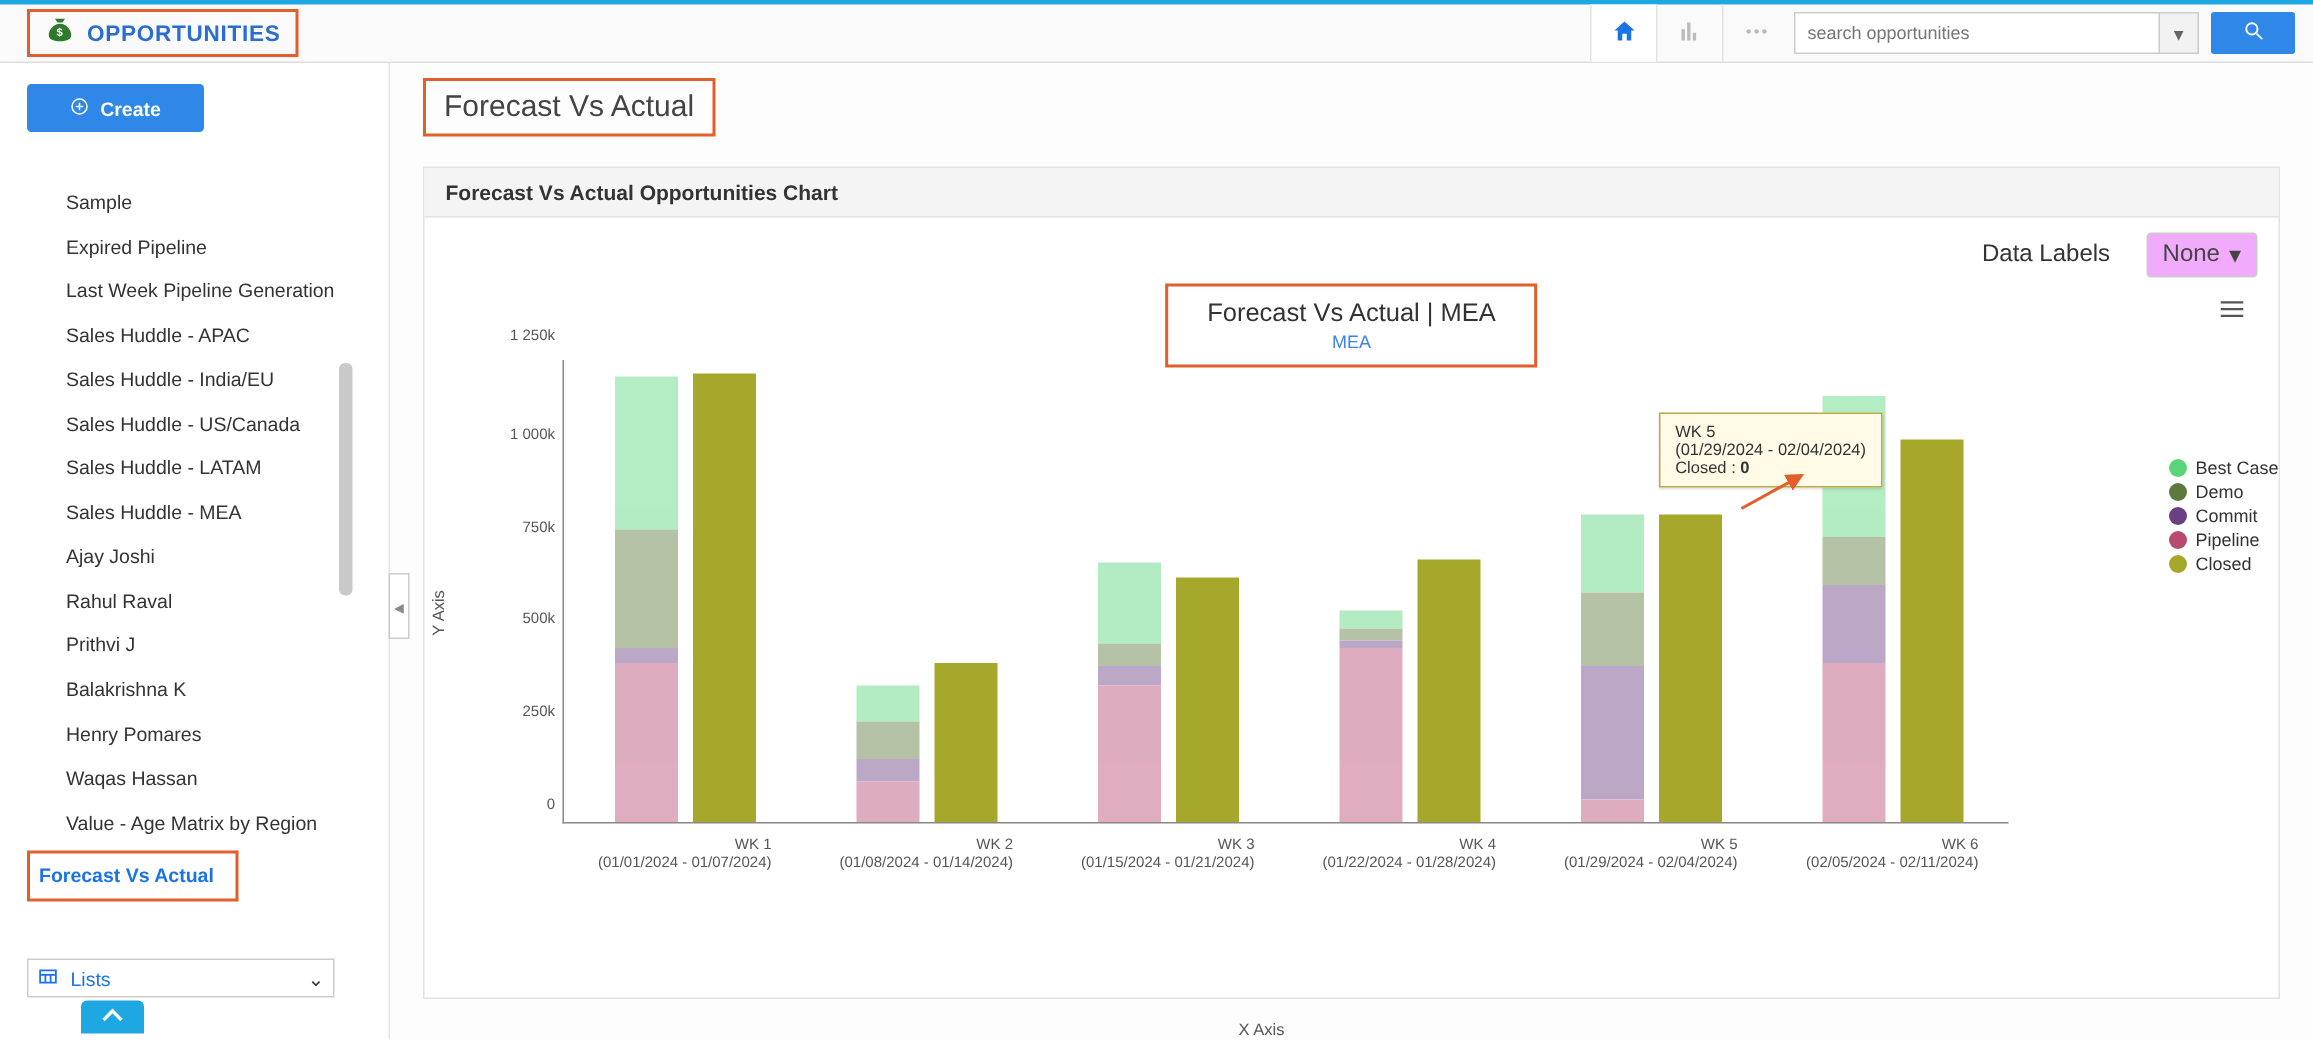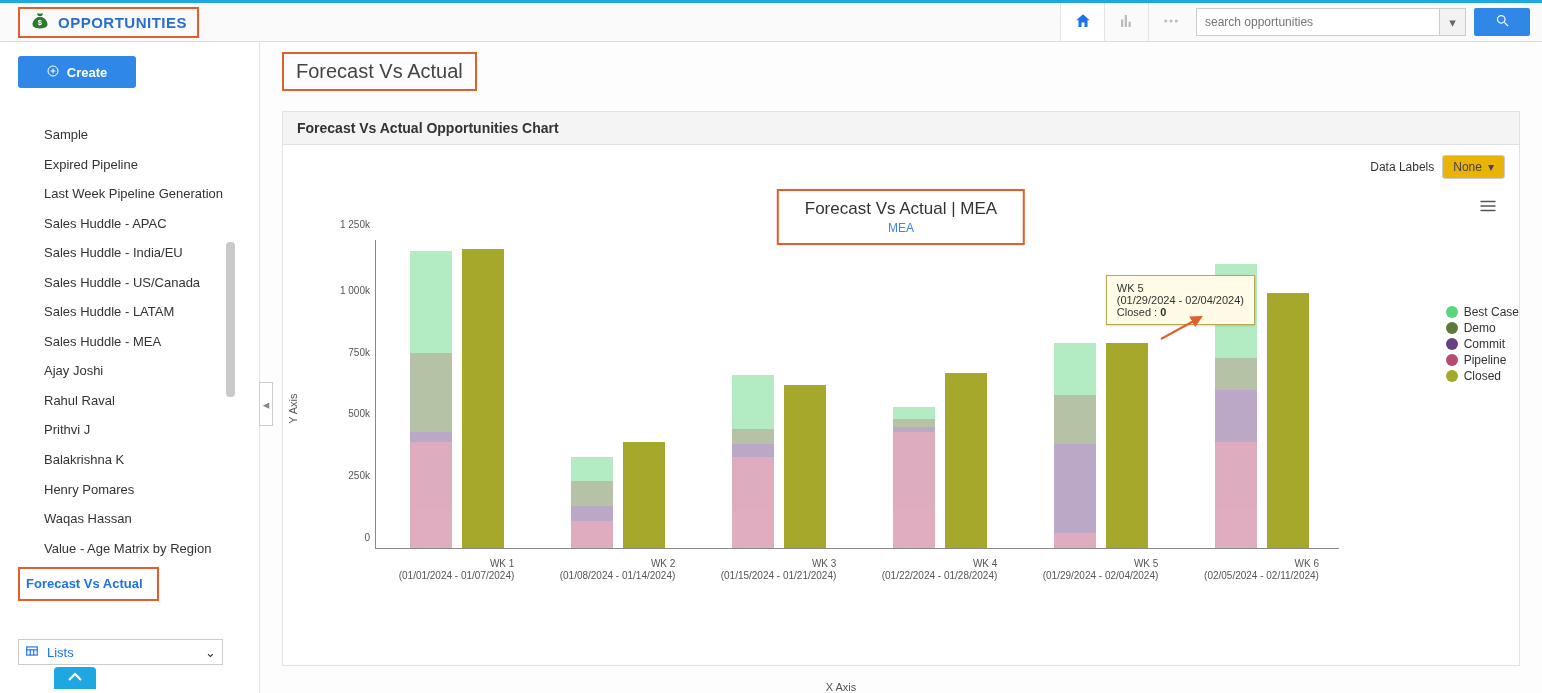--- a/index.html
+++ b/index.html
@@ -33,22 +33,22 @@
 
   .up-fab { position: absolute; left: 54px; bottom: 4px; width: 42px; height: 22px; background: #1ea7e0; border-radius: 4px 4px 0 0; display:flex; align-items:center; justify-content:center; color:#fff; }
 
   
   .main { flex: 1; padding: 10px 22px 0 22px; position: relative; overflow: hidden; }
   .page-title-box { display: inline-block; border: 2px solid #e25e2a; padding: 6px 12px; font-size: 20px; color: #444; }
   .panel { margin-top: 20px; border: 1px solid #e2e2e2; background:#fff; }
   .panel-hdr { padding: 8px 14px; background: #f4f4f4; border-bottom: 1px solid #e2e2e2; font-weight: bold; font-size: 14px; color: #333; }
   .panel-body { padding: 6px 14px 6px 14px; position: relative; height: 520px; }
 
-  .dl-row { position: absolute; top: 10px; right: 14px; display: flex; align-items: center; gap: 8px; font-size: 12px; }
-  .dl-btn { border: 1px solid #ccc; padding: 4px 10px; background: #eab308; display: flex; align-items: center; gap: 6px; cursor: pointer; border-radius: 3px; color:#444; }
+  .dl-row { position: absolute; top: 10px; right: 14px; display: flex; align-items: center; gap: 24px; font-size: 16px; }
+  .dl-btn { border: 1px solid #ccc; padding: 4px 10px; background: #f0abfc; display: flex; align-items: center; gap: 6px; cursor: pointer; border-radius: 3px; color:#444; }
   .menu-icon { position: absolute; top: 54px; right: 22px; cursor: pointer; color: #555; }
 
   .chart-title-wrap { position: absolute; top: 44px; left: 50%; transform: translateX(-50%); border: 2px solid #e25e2a; padding: 8px 26px; text-align: center; }
   .chart-title { font-size: 17px; color: #333; }
   .chart-sub { font-size: 12px; color: #3b82f6; margin-top: 2px; }
 
   .chart-area { position: absolute; left: 50px; right: 170px; top: 95px; bottom: 40px; }
   .plot { position: absolute; left: 42px; right: 10px; top: 0; bottom: 76px; border-left: 1px solid #888; border-bottom: 1px solid #888; }
   .ytick { position: absolute; left: -52px; font-size: 10px; color: #555; text-align: right; width: 46px; transform: translateY(-50%); }
   .ylab  { position: absolute; left: -40px; top: 50%; transform: rotate(-90deg) translateX(50%); transform-origin: left; font-size: 11px; color: #555; }

